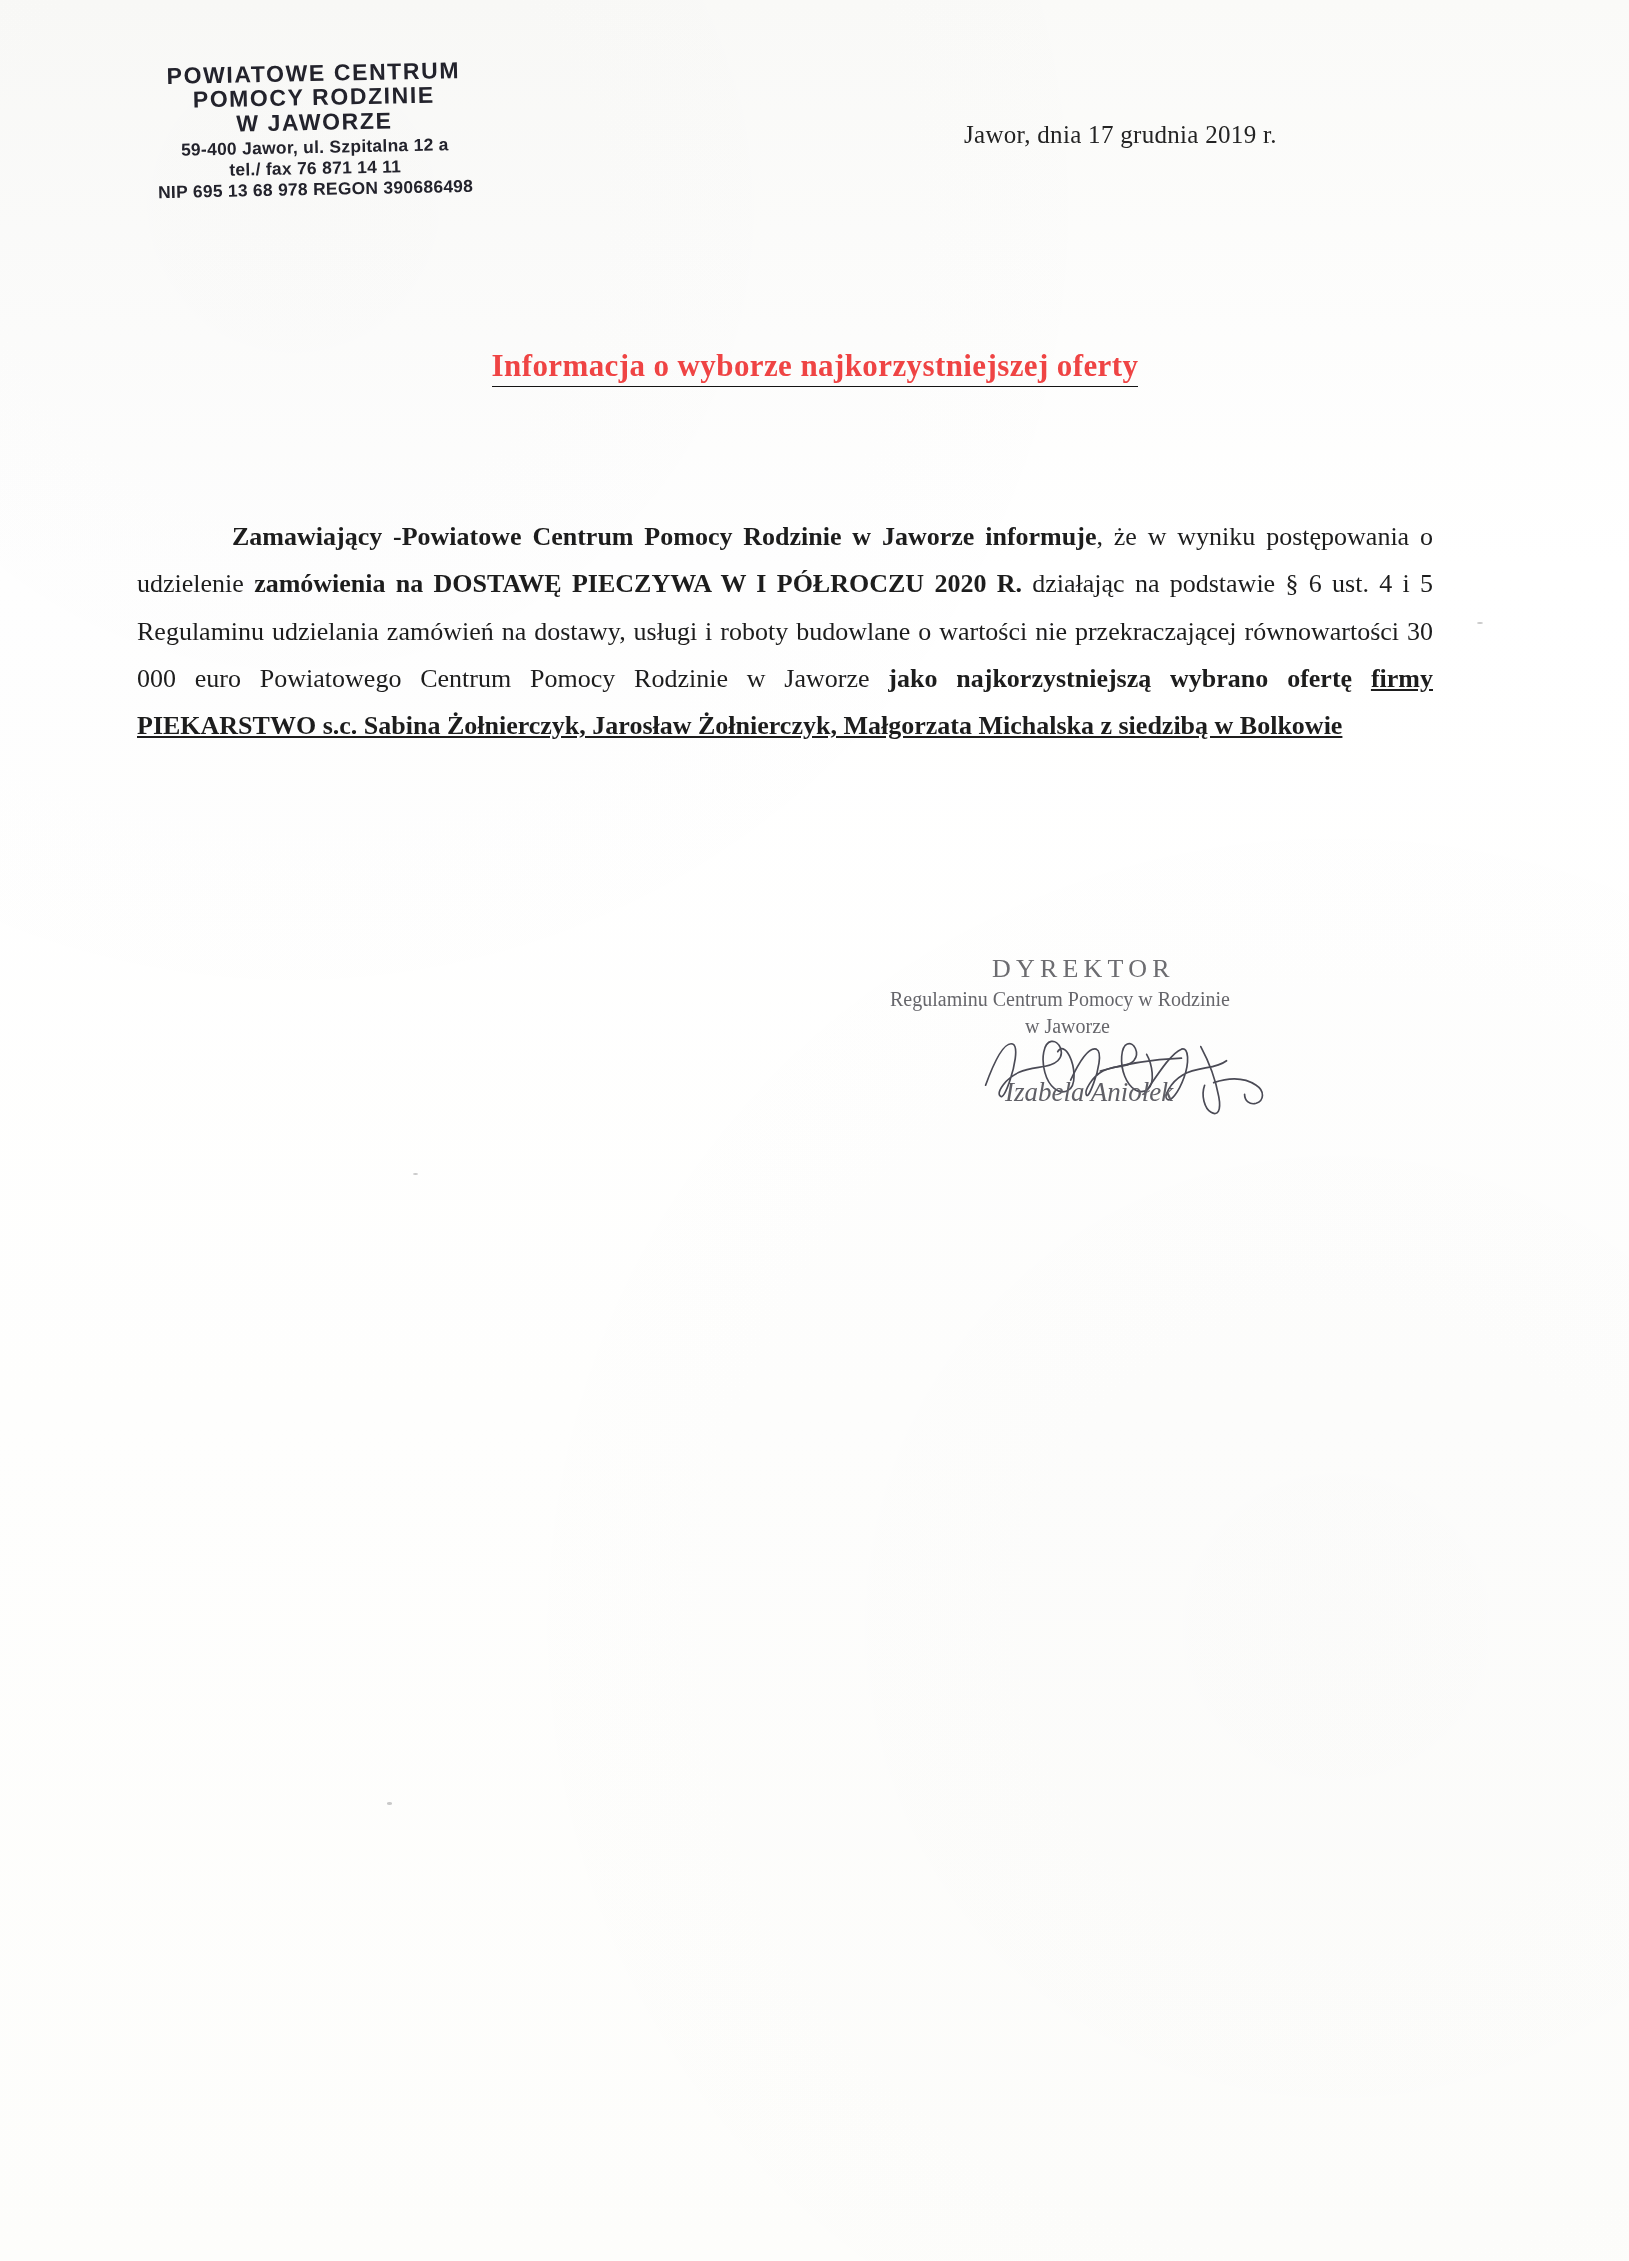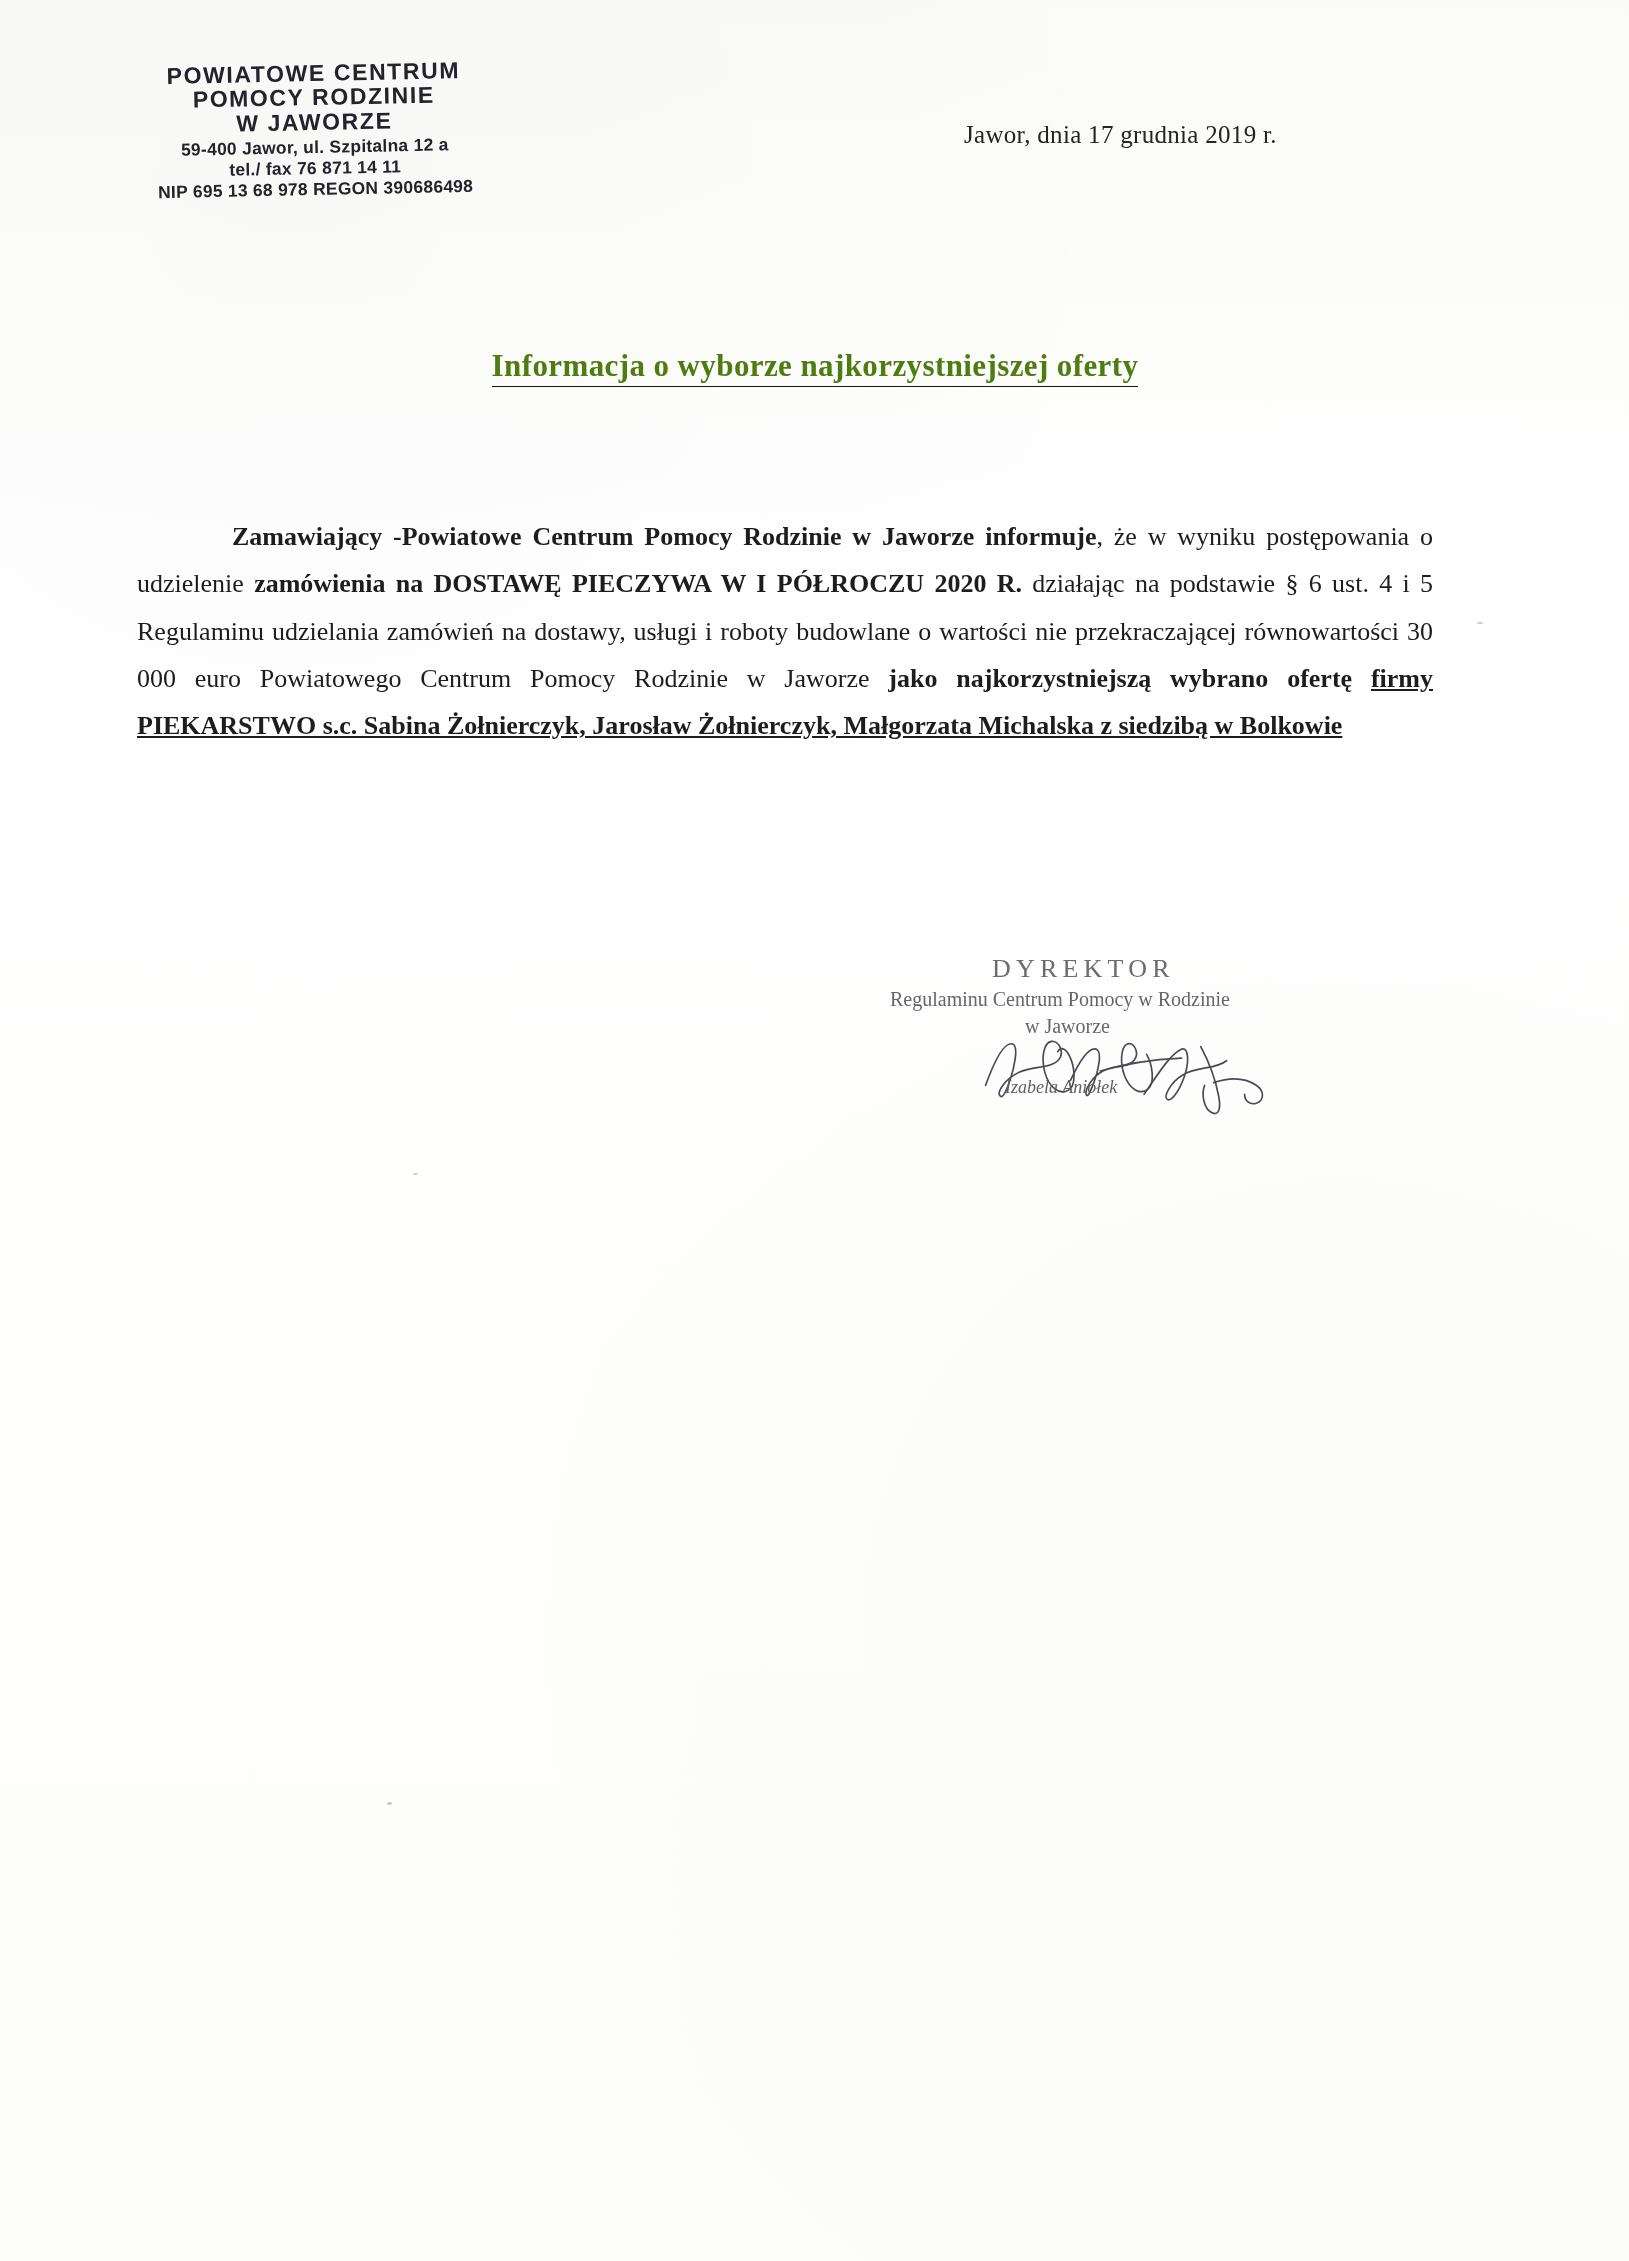--- a/index.html
+++ b/index.html
@@ -76,21 +76,21 @@
   
   .doc-title {
     position: absolute;
     left: 0;
     right: 0;
     top: 348px;
     text-align: center;
     font-size: 31px;
     font-weight: bold;
     letter-spacing: 0.4px;
-    color: #4d7c0f;
+    color: #ef4444;
   }
   .doc-title span {
     border-bottom: 1.9px solid #141414;
     padding-bottom: 3.2px;
   }
 
   
   .body-block {
     position: absolute;
     left: 137px;
@@ -137,21 +137,21 @@
     left: 135px;
     top: 61px;
     font-size: 20px;
     color: #66666b;
     white-space: nowrap;
   }
   .sign-name {
     position: absolute;
     left: 115px;
     top: 123px;
-    font-size: 18px;
+    font-size: 27px;
     font-style: italic;
     color: #5f5f66;
     white-space: nowrap;
   }
   .signature-svg {
     position: absolute;
     left: 84px;
     top: 64px;
     width: 335px;
     height: 110px;

